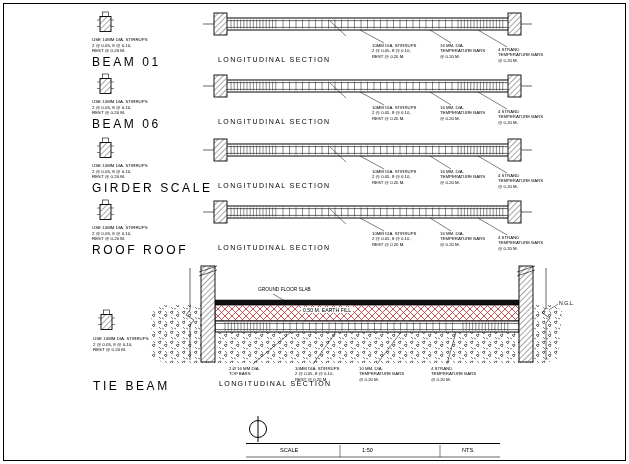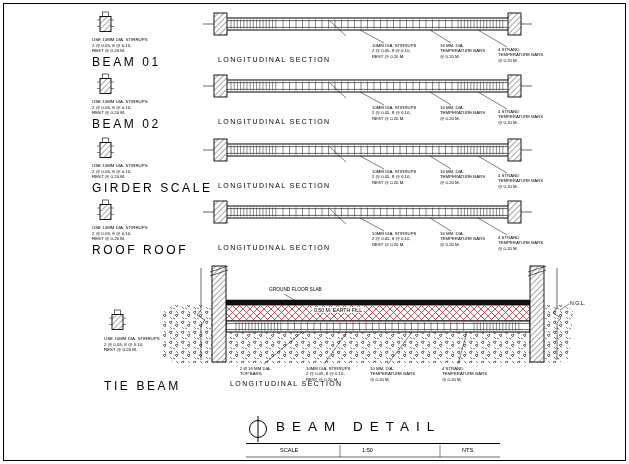--- a/index.html
+++ b/index.html
@@ -12,21 +12,21 @@
   .note{position:absolute;left:92px;top:27px;width:100px;font-size:4.4px;
         line-height:1.3;white-space:pre-line}
   .bname{position:absolute;left:92px;top:45px;font-size:12px;letter-spacing:2.6px;
          white-space:nowrap}
   .slabel{position:absolute;left:218px;top:46px;font-size:7px;letter-spacing:1.4px;
           white-space:nowrap}
   .ann{position:absolute;font-size:4.3px;line-height:1.25;white-space:pre-line}
   .a1{left:372px;top:33px;width:64px}
   .a2{left:440px;top:33px;width:58px}
   .a3{left:498px;top:37px;width:52px}
-  .tie{position:absolute;left:12px;top:260px;width:516px;height:152px}
+  .tie{position:absolute;left:1px;top:260px;width:516px;height:152px}
   .tie .note{top:76px}
   .tie .bname{top:119px}
   .tie .slabel{top:120px}
   .gslab{position:absolute;left:256px;top:27px;font-size:4.8px;background:#fff;padding:0 1px}
   .efill{position:absolute;left:300px;top:47px;font-size:5.2px;background:#fff;
          padding:0 2px;white-space:nowrap}
   .ngl{position:absolute;left:558px;top:40px;font-size:5.2px}
   .t1{left:228px;top:106px;width:62px}
   .t2{left:294px;top:106px;width:62px}
   .t3{left:358px;top:106px;width:60px}
@@ -238,21 +238,21 @@
       <line x1="203" y1="14" x2="214" y2="14" stroke="#000" stroke-width="0.6"></line>
       <line x1="532" y1="14" x2="521" y2="14" stroke="#000" stroke-width="0.6"></line>
       <line x1="360" y1="20" x2="384" y2="33" stroke="#000" stroke-width="0.5"></line>
       <line x1="430" y1="20" x2="451" y2="33" stroke="#000" stroke-width="0.5"></line>
       <line x1="478" y1="20" x2="507" y2="37" stroke="#000" stroke-width="0.5"></line>
       <line x1="330" y1="11" x2="346" y2="26" stroke="#000" stroke-width="0.5"></line>
     </svg>
   <div class="note">USE 10MM DIA. STIRRUPS
 2 @ 0.05, 8 @ 0.10,
 REST @ 0.20 M.</div>
-  <div class="bname">BEAM 02</div>
+  <div class="bname">BEAM 06</div>
   <div class="slabel">LONGITUDINAL SECTION</div>
   <div class="ann a1">10MM DIA. STIRRUPS
 2 @ 0.05, 8 @ 0.10,
 REST @ 0.20 M.</div>
   <div class="ann a2">16 MM. DIA.
 TEMPERATURE BARS
 @ 0.20 M.</div>
   <div class="ann a3">4 STRAND
 TEMPERATURE BARS
 @ 0.20 M.</div>
@@ -595,17 +595,16 @@
 
 <div class="titleblk">
   <svg width="629" height="46" viewBox="0 0 629 46">
       <circle cx="258" cy="15" r="8.5" fill="none" stroke="#000" stroke-width="1"></circle>
   <line x1="258" y1="2" x2="258" y2="28" stroke="#000" stroke-width="1"></line>
   <line x1="246" y1="29.5" x2="500" y2="29.5" stroke="#000" stroke-width="1.2"></line>
   <line x1="246" y1="43" x2="500" y2="43" stroke="#000" stroke-width="0.6"></line>
   <line x1="340" y1="31" x2="340" y2="43" stroke="#000" stroke-width="0.5"></line>
   <line x1="440" y1="31" x2="440" y2="43" stroke="#000" stroke-width="0.5"></line>
     </svg>
-  <div class="ttext">BEAM DETAIL</div>
   <div class="scl scl-label">SCALE</div>
   <div class="scl scl-val">1:50</div>
   <div class="scl scl-nts">NTS.</div>
 </div>
 
 </body></html>

